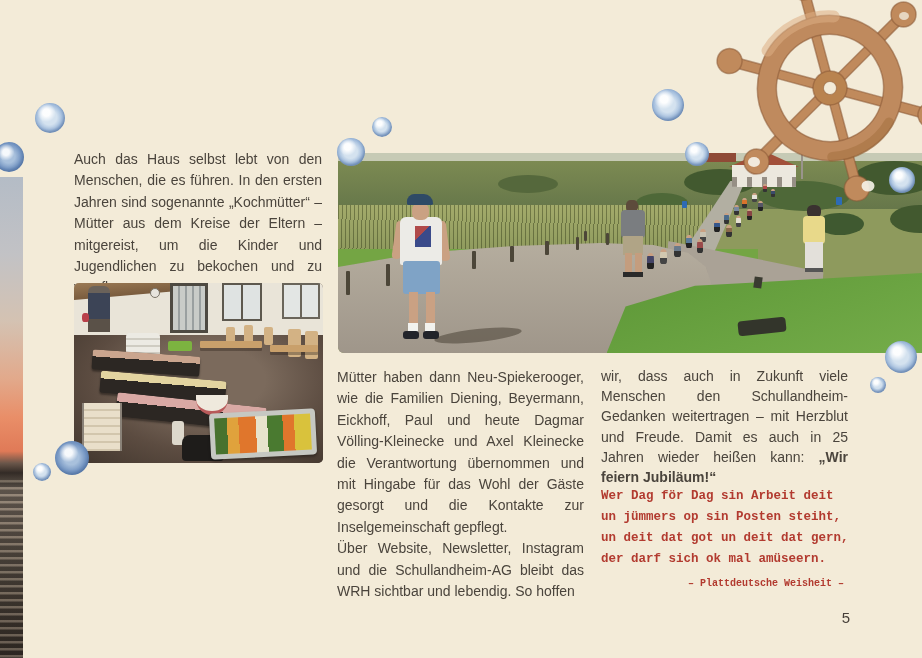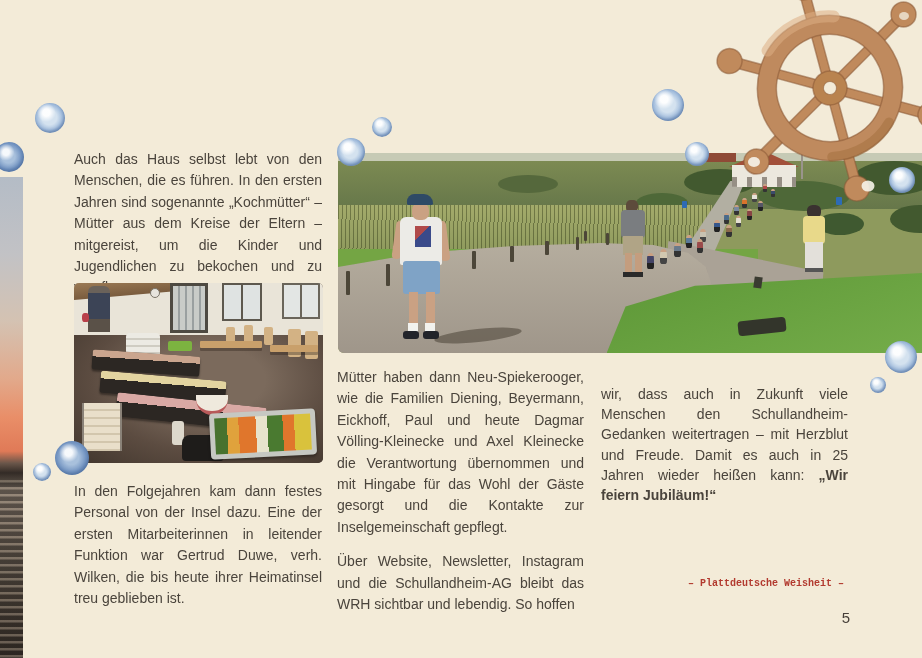--- a/index.html
+++ b/index.html
@@ -6,22 +6,22 @@
   .page{position:relative;width:922px;height:658px;background:#f3ebd8;overflow:hidden;
         font-family:"Liberation Sans","DejaVu Sans",sans-serif;color:#4a443c;}
   .page *{position:absolute;box-sizing:border-box;}
 
   
   .para{font-size:14px;line-height:21.4px;text-align:justify;color:#4a443c;}
   .col-left-p1{left:74px;top:149px;width:248px;}
   .col-left-p2{left:74px;top:481px;width:248px;}
   .col-mid{left:337px;top:367px;width:247px;}
   .col-mid .para{position:static;display:block;}
-  .col-mid .para + .para{margin-top:13px;}
-  .col-right-p1{left:601px;top:366px;width:247px;line-height:20.2px;margin-top:18px;}
+  .col-mid .para + .para{}
+  .col-right-p1{left:601px;top:366px;width:247px;line-height:20.2px;}
   .bold{font-weight:bold;position:static;}
 
   
   .quote{left:601px;top:486px;width:250px;font-family:"Liberation Mono","DejaVu Sans Mono",monospace;
          font-weight:bold;font-size:12.5px;line-height:21px;color:#b23a2f;}
   .quote div{position:static;}
   .attribution{left:601px;top:578px;width:247px;text-align:right;padding-right:4px;
          font-family:"Liberation Mono","DejaVu Sans Mono",monospace;font-weight:bold;
          font-size:10px;color:#b23a2f;}
   .pagenum{left:820px;top:609px;width:30px;font-size:15px;text-align:right;color:#47403a;}
@@ -180,21 +180,20 @@
          background-image:linear-gradient(180deg,#d9a9a4 0 38%,#2c2723 38%);"></div>
     <div class="d-napkins"></div>
     <div class="d-bowl"></div>
     <div class="d-jar"></div>
     <div class="d-kettle"></div>
     <div class="d-veggie">
       <div class="d-veggie-inner"></div>
     </div>
   </div>
 
-  <div class="para col-left-p2">In den Folgejahren kam dann festes Personal von der Insel dazu. Eine der ersten Mitarbeiterinnen in leitender Funktion war Gertrud Duwe, verh. Wilken, die bis heute ihrer Heimatinsel treu geblieben ist.</div>
 
   <div class="photo-path">
     <div class="p-haze"></div>
     <div class="p-meadow"></div>
     <div class="shrub" style="left:346px;top:16px;width:72px;height:26px;"></div>
     <div class="shrub" style="left:420px;top:28px;width:92px;height:30px;background:#4e6838;"></div>
     <div class="shrub" style="left:516px;top:8px;width:80px;height:34px;"></div>
     <div class="shrub" style="left:298px;top:40px;width:52px;height:20px;background:#4e6838;"></div>
     <div class="shrub" style="left:552px;top:52px;width:60px;height:28px;"></div>
     <div class="shrub" style="left:478px;top:60px;width:48px;height:22px;background:#3f5930;"></div>
@@ -270,20 +269,26 @@
     <div class="b-shoe-r"></div>
   </div>
 
   <div class="col-mid">
     <div class="para">Mütter haben dann Neu-Spiekerooger, wie die Familien Diening, Beyermann, Eickhoff, Paul und heute Dagmar Völling-Kleinecke und Axel Kleinecke die Verantwortung übernommen und mit Hingabe für das Wohl der Gäste gesorgt und die Kontakte zur Inselgemeinschaft gepflegt.</div>
     <div class="para">Über Website, Newsletter, Instagram und die Schullandheim-AG bleibt das WRH sichtbar und lebendig. So hoffen</div>
   </div>
 
   <div class="para col-right-p1"><span style="position:static;">wir, dass auch in Zukunft viele Menschen den Schullandheim-Gedanken weitertragen – mit Herzblut und Freude. Damit es auch in 25 Jahren wieder heißen kann: </span><span class="bold">„Wir feiern Jubiläum!“</span></div>
 
+  <div class="quote">
+    <div>Wer Dag för Dag sin Arbeit deit</div>
+    <div>un jümmers op sin Posten steiht,</div>
+    <div>un deit dat got un deit dat gern,</div>
+    <div>der darf sich ok mal amüseern.</div>
+  </div>
   <div class="attribution">– Plattdeutsche Weisheit –</div>
 
   <div class="pagenum">5</div>
 
   <svg class="wheel" viewBox="-135 -135 270 270">
     <g transform="rotate(15)">
       <g stroke="#8a5a36" stroke-opacity="0.55" stroke-width="1.5">
 
         <g fill="#c08a5c">
           <g transform="rotate(0)">

